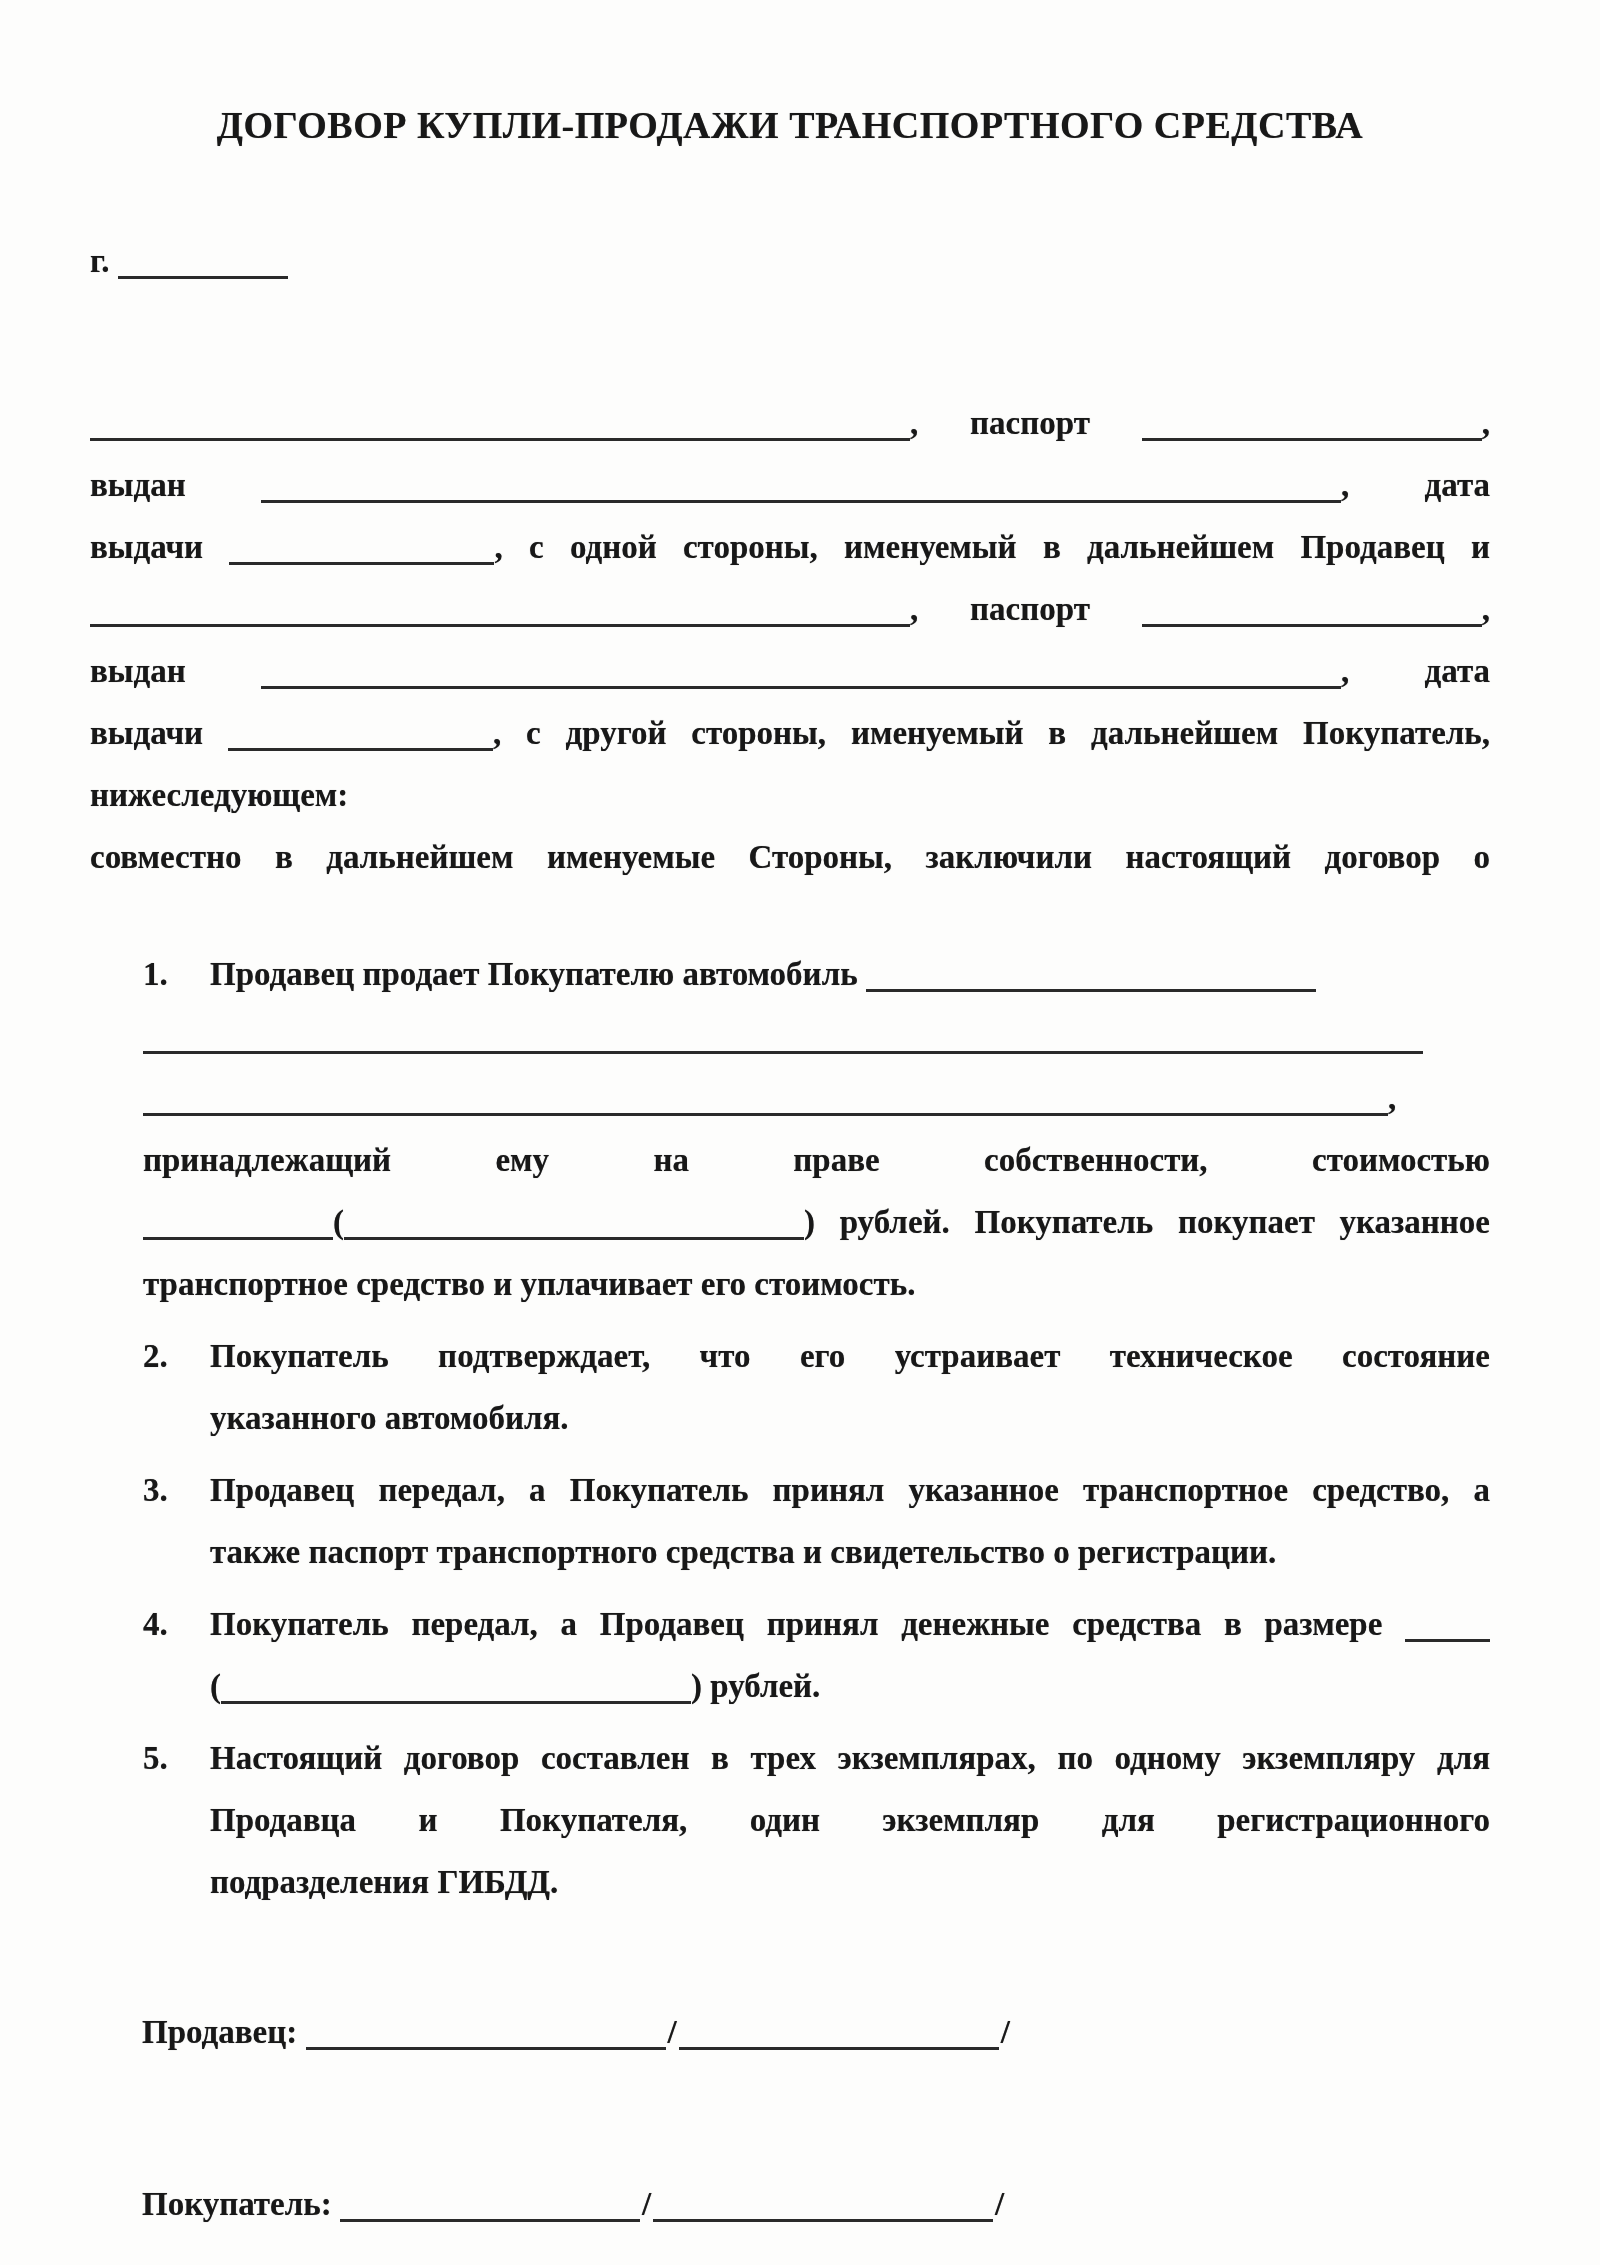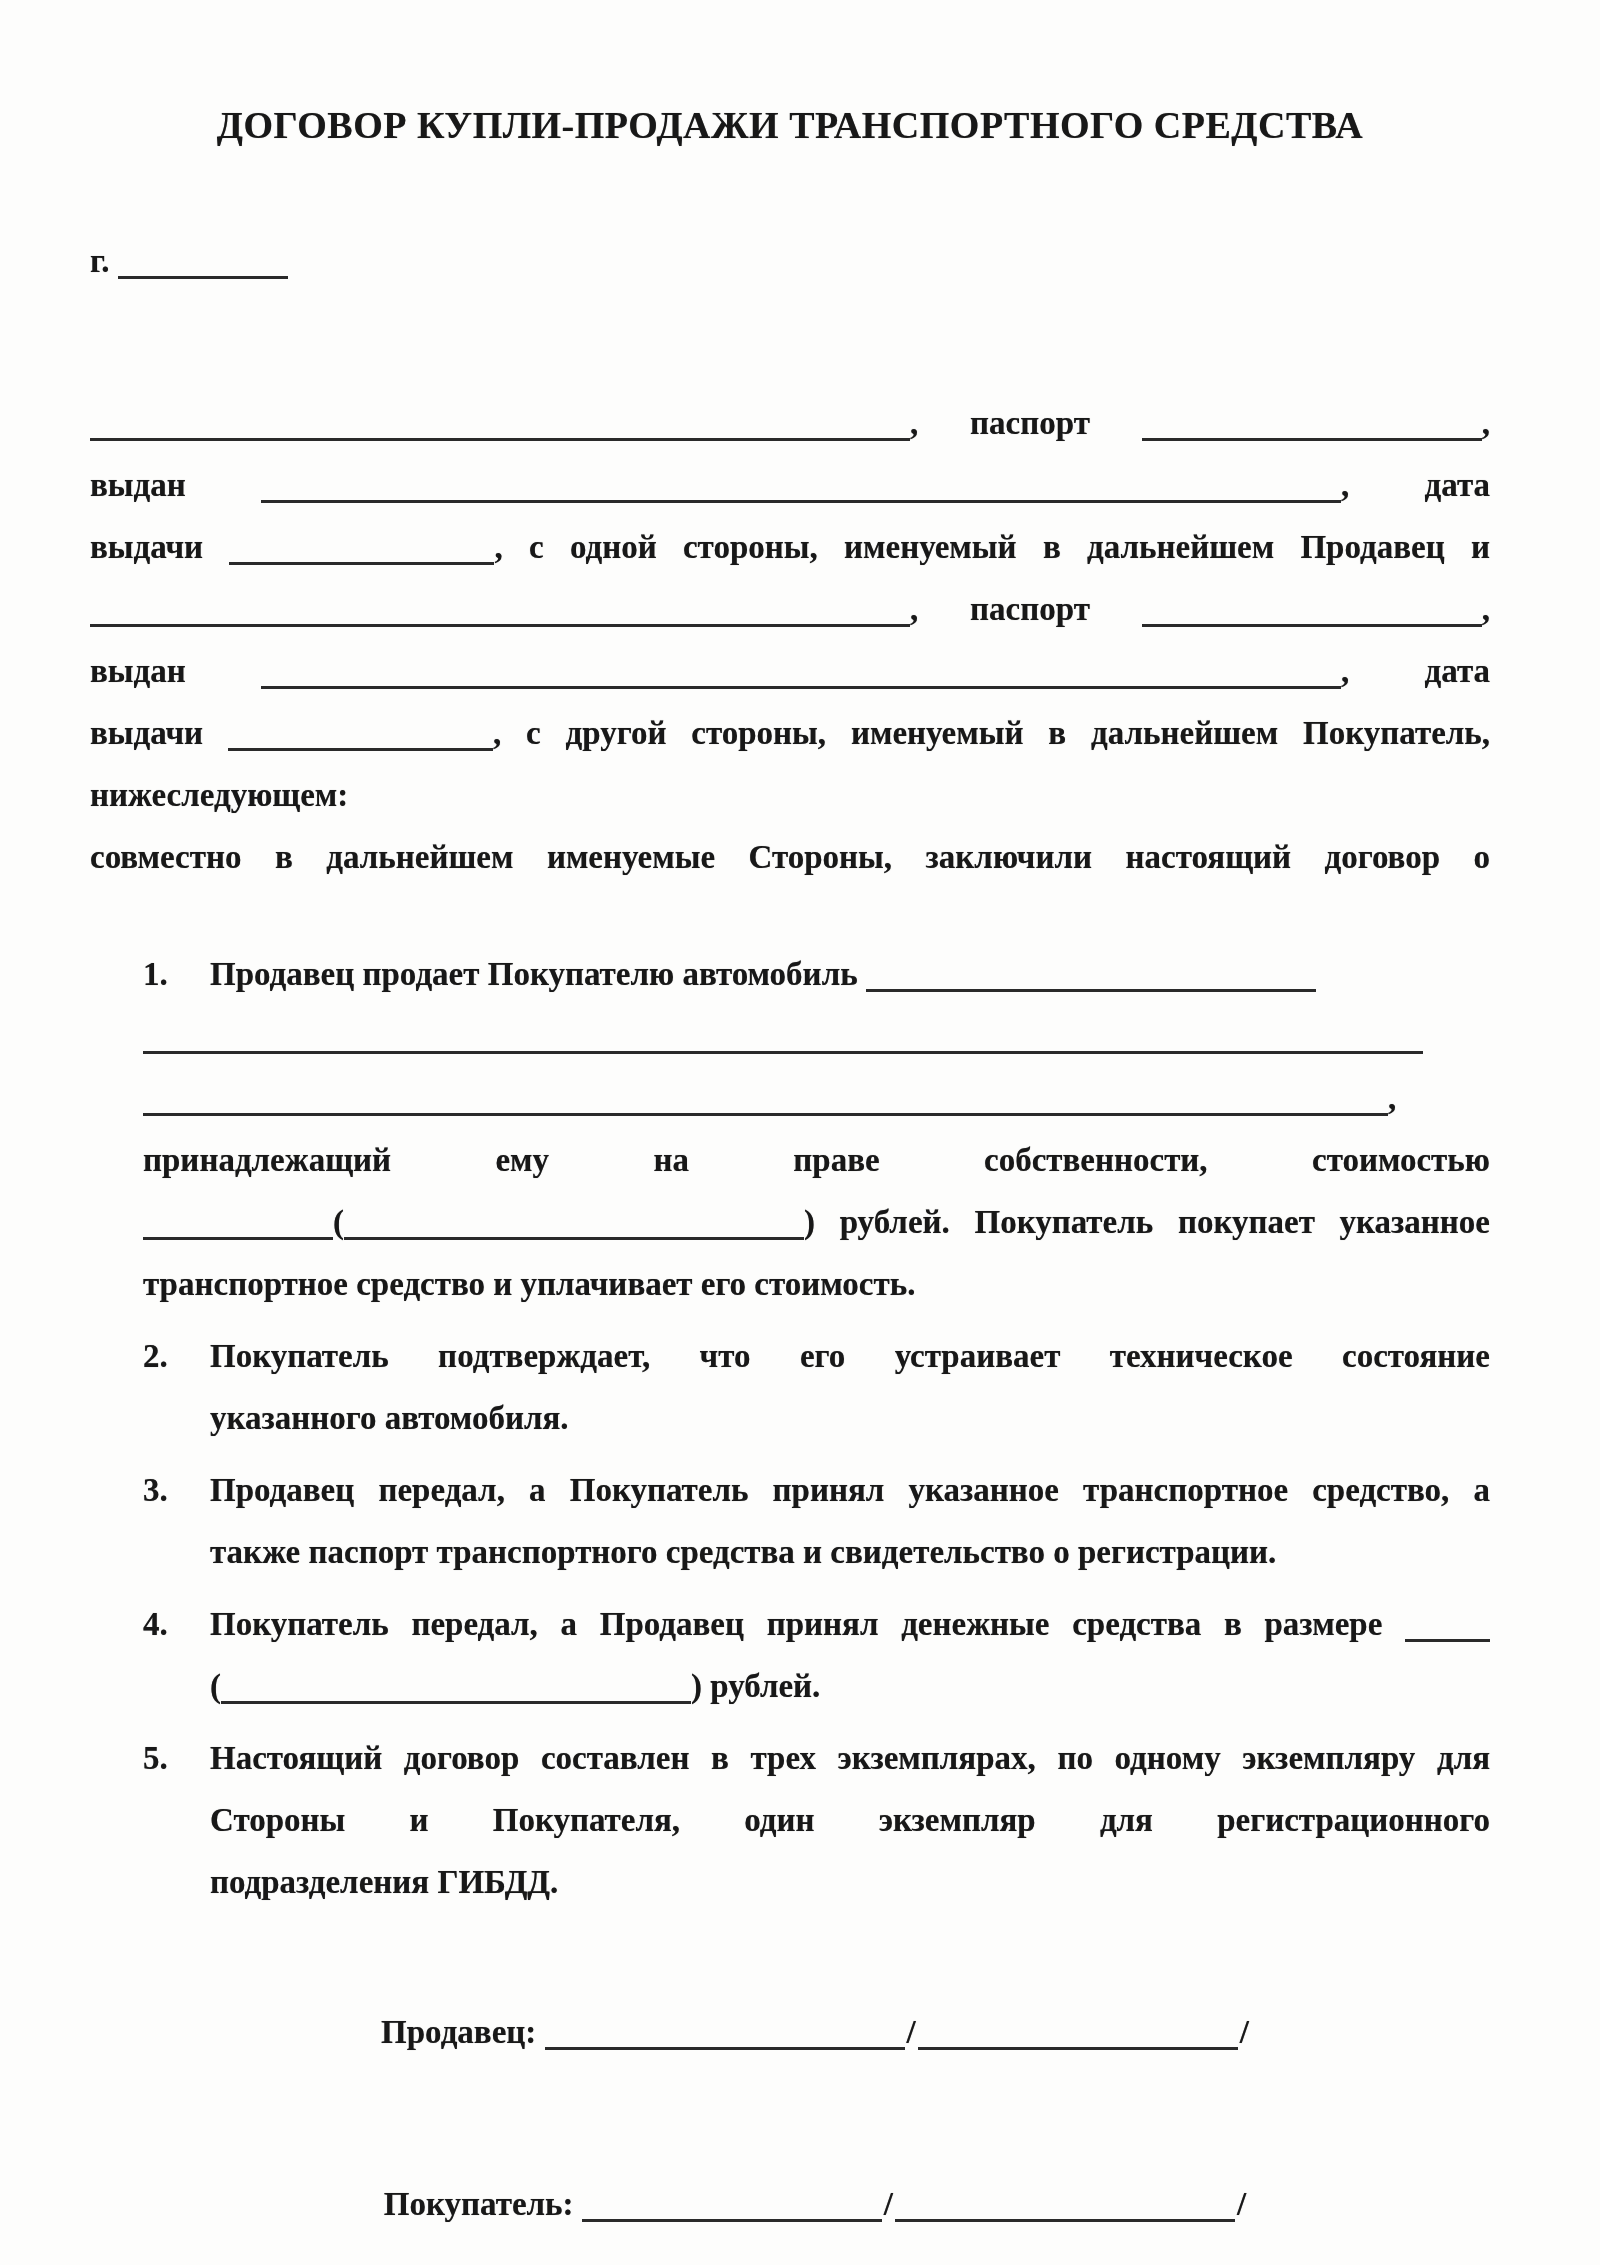--- a/index.html
+++ b/index.html
@@ -21,21 +21,21 @@
     display:inline-block; height:34px; vertical-align:-7px;
     border-bottom:3px solid #2a2a2a;
   }
   .dateline { margin-top:82px; display:flex; justify-content:space-between; line-height:62px; }
   .preamble { margin-top:100px; }
   .list { margin-top:55px; }
   .item + .item { margin-top:10px; }
   .item .line { position:relative; padding-left:120px; }
   .item .line.hang { padding-left:53px; }
   .num { position:absolute; left:53px; top:0; }
-  .sig { line-height:62px; padding-left:52px;text-align:center; }
+  .sig { line-height:62px; padding-left:52px; }
   .sig-seller { margin-top:88px; }
   .sig-buyer { margin-top:110px; }
   .slash { display:inline-block; padding:0 2px; }
 </style>
 </head>
 <body>
 
 <div class="page">
 
   <div class="title">ДОГОВОР КУПЛИ-ПРОДАЖИ ТРАНСПОРТНОГО СРЕДСТВА</div>
@@ -76,21 +76,21 @@
       <div class="line"><span>также паспорт транспортного средства и свидетельство о регистрации.</span></div>
     </div>
 
     <div class="item">
       <div class="line just"><span class="num">4.</span><span>Покупатель передал, а Продавец принял денежные средства в размере</span> <span class="bl" style="width:85px"></span></div>
       <div class="line"><span>(</span><span class="bl" style="width:470px"></span><span>) рублей.</span></div>
     </div>
 
     <div class="item">
       <div class="line just"><span class="num">5.</span><span>Настоящий договор составлен в трех экземплярах, по одному экземпляру для</span></div>
-      <div class="line just"><span>Стороны и Покупателя, один экземпляр для регистрационного</span></div>
+      <div class="line just"><span>Продавца и Покупателя, один экземпляр для регистрационного</span></div>
       <div class="line"><span>подразделения ГИБДД.</span></div>
     </div>
 
   </div>
 
   <div class="sig sig-seller"><span>Продавец:</span> <span class="bl" style="width:360px"></span><span class="slash">/</span><span class="bl" style="width:320px"></span><span class="slash">/</span></div>
 
   <div class="sig sig-buyer"><span>Покупатель:</span> <span class="bl" style="width:300px"></span><span class="slash">/</span><span class="bl" style="width:340px"></span><span class="slash">/</span></div>
 
 </div>

